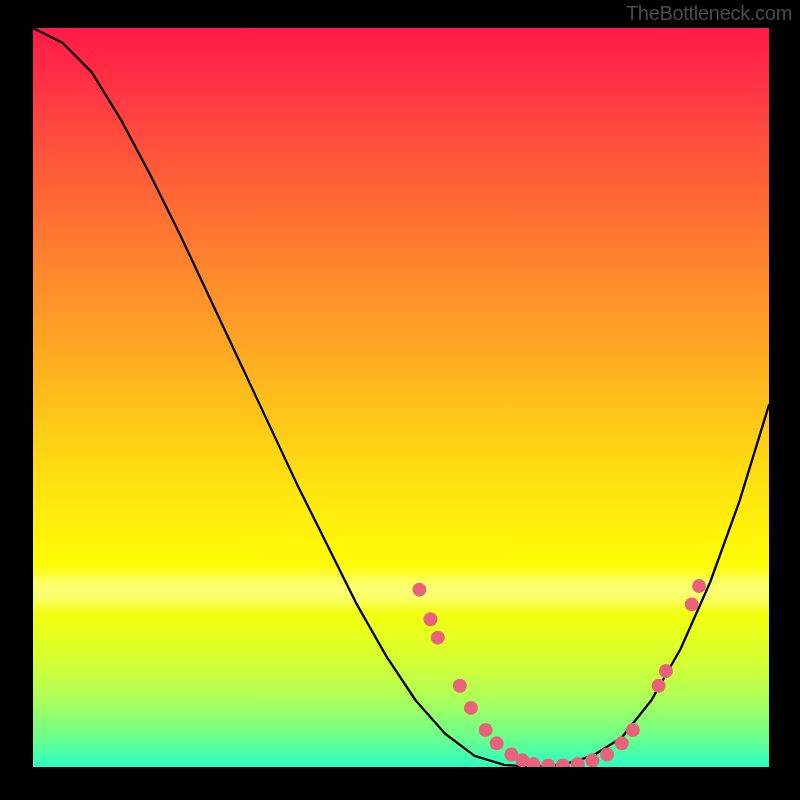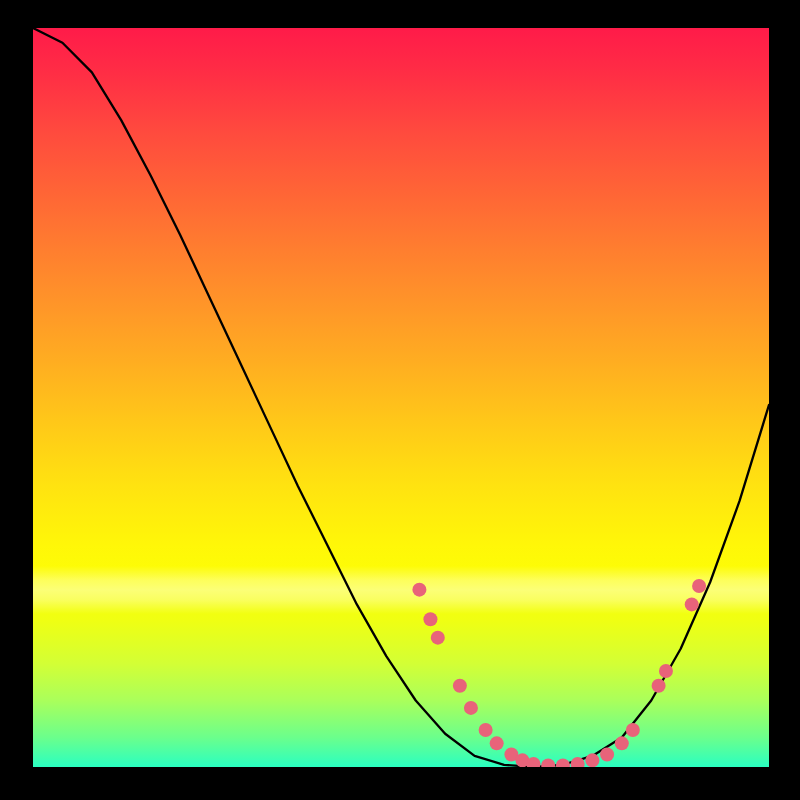--- a/index.html
+++ b/index.html
@@ -80,20 +80,21 @@
       top: 28px;
       width: 736px;
       height: 739px;
       pointer-events: none;
     }
   </style>
 </head>
 <body>
 
 <div class="chart-container">
+  <div class="watermark">TheBottleneck.com</div>
 
   <div class="plot-area"></div>
 
   <div class="pale-band"></div>
 
   <svg class="curve-svg" viewBox="0 0 736 739" preserveAspectRatio="none">
     <path id="curve-path" fill="none" stroke="#000" stroke-width="2.3" stroke-linecap="round" stroke-linejoin="round" d="M0.00,0.00 L29.44,14.78 L58.88,44.34 L88.32,92.38 L117.76,147.80 L147.20,206.92 L176.64,269.74 L206.08,332.55 L235.52,395.37 L264.96,458.18 L294.40,517.30 L323.84,576.42 L353.28,628.15 L382.72,672.49 L412.16,705.75 L441.60,727.91 L471.04,736.78 L500.48,739.00 L529.92,736.78 L559.36,727.91 L588.80,709.44 L618.24,672.49 L647.68,620.76 L677.12,554.25 L706.56,472.96 L736.00,376.89"></path>
     <g id="marker-group">
         <circle cx="386.40" cy="561.64" r="7" fill="#e8637a"></circle>
         <circle cx="397.44" cy="591.20" r="7" fill="#e8637a"></circle>

